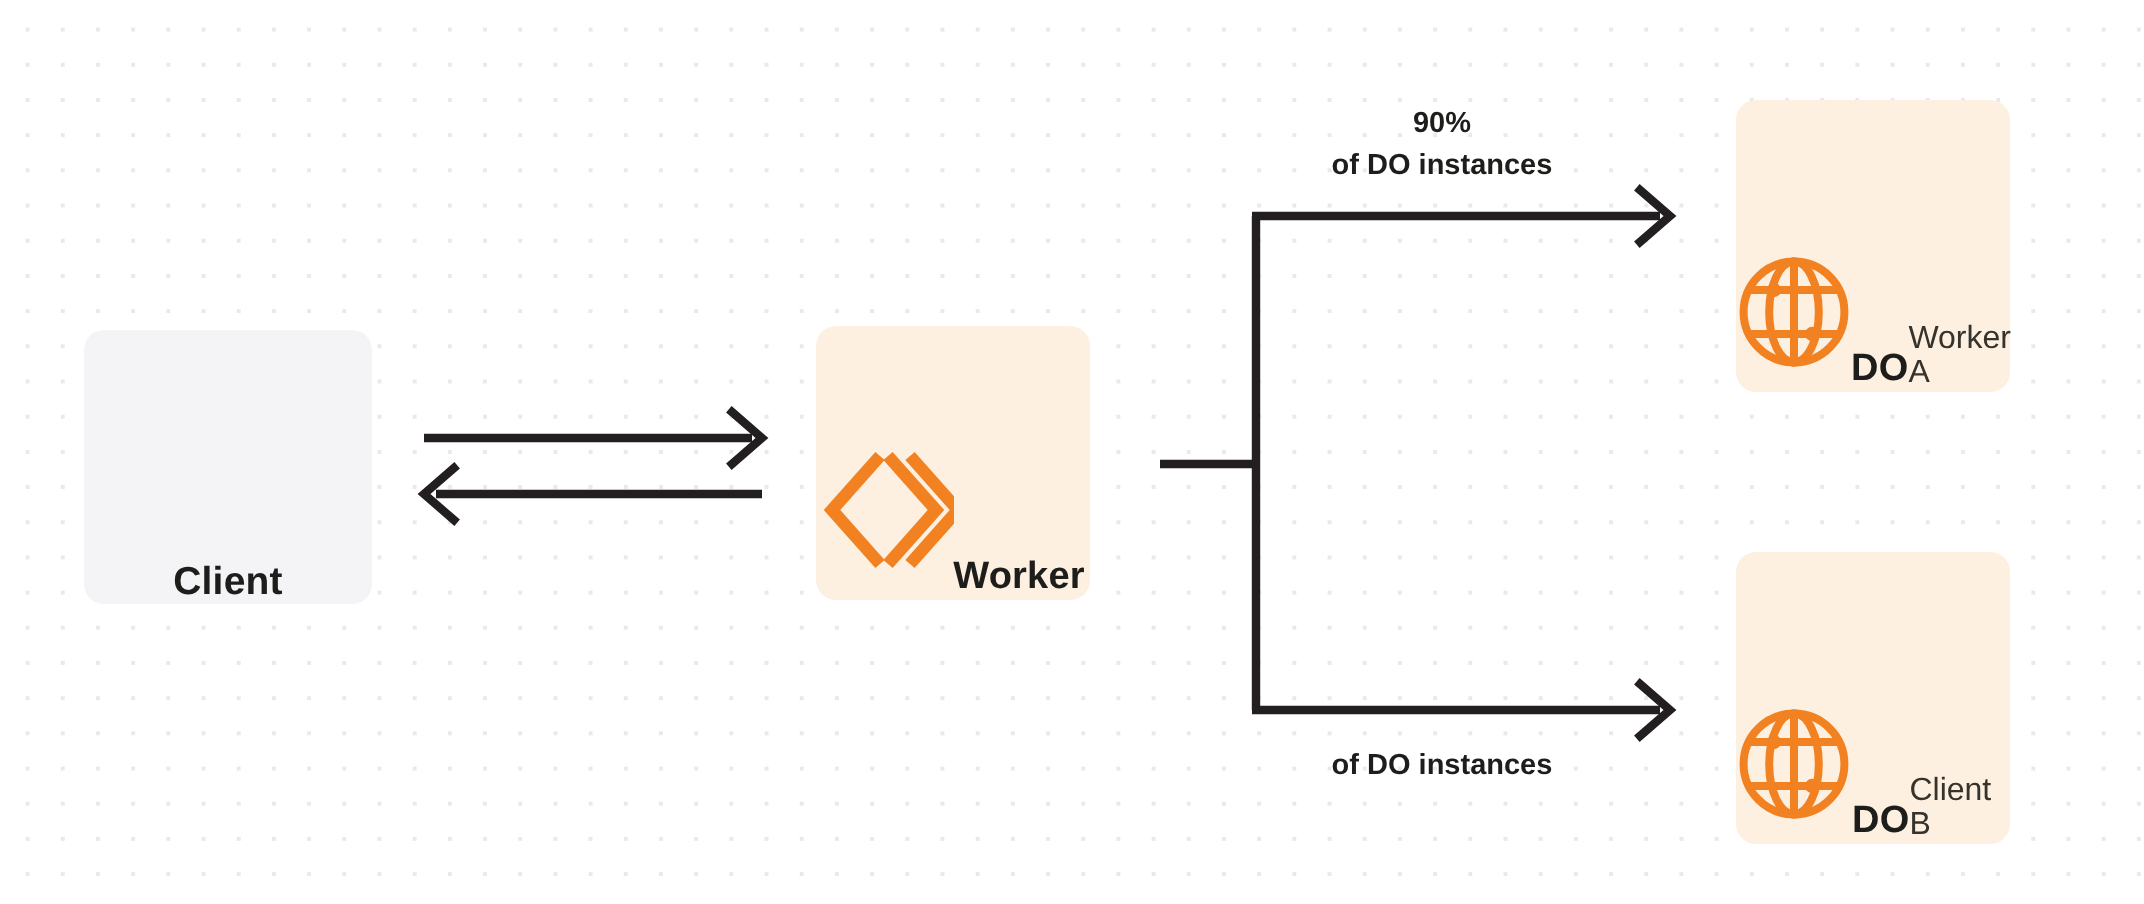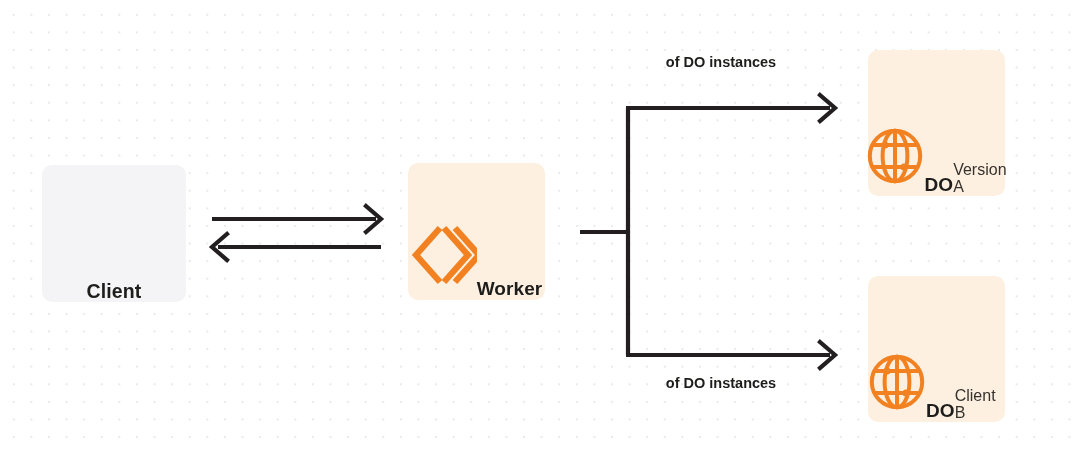--- a/index.html
+++ b/index.html
@@ -142,20 +142,21 @@
       <polyline points="820,95 835,108 820,121" fill="none" stroke="#231f20" stroke-width="4.2" stroke-linecap="square" stroke-linejoin="miter"></polyline>
     </g>
 
     <g>
       <line x1="626" y1="355" x2="830" y2="355" stroke="#231f20" stroke-width="4.2" stroke-linecap="butt"></line>
       <polyline points="820,342 835,355 820,368" fill="none" stroke="#231f20" stroke-width="4.2" stroke-linecap="square" stroke-linejoin="miter"></polyline>
     </g>
   </svg>
 
   <div class="edge-label edge-label-top">
+    <div>90%</div>
     <div>of DO instances</div>
   </div>
 
   <div class="edge-label edge-label-bottom">
     <div>of DO instances</div>
   </div>
 
   <div class="node node-worker">
     <span class="icon-wrap icon-worker">
       <svg width="66" height="62" viewBox="0 0 66 62" xmlns="http://www.w3.org/2000/svg">
@@ -182,21 +183,21 @@
           <line x1="29" y1="3.8" x2="29" y2="54.2"></line>
           <ellipse cx="29" cy="29" rx="12.4" ry="25.2"></ellipse>
           <line x1="6.5" y1="18" x2="51.5" y2="18"></line>
           <line x1="6.5" y1="40" x2="51.5" y2="40"></line>
         </g>
         <circle cx="19" cy="18" r="3.6" fill="#f28221"></circle>
         <circle cx="38" cy="40" r="3.6" fill="#f28221"></circle>
       </svg>
     </span>
     <div class="node-title">DO</div>
-    <div class="node-subtitle">Version A</div>
+    <div class="node-subtitle">Worker A</div>
   </div>
 
   <div class="node node-do-b">
     <span class="icon-wrap icon-do">
       <svg width="58" height="58" viewBox="0 0 58 58" xmlns="http://www.w3.org/2000/svg">
         <g fill="none" stroke="#f28221" stroke-width="4" stroke-linecap="round">
           <circle cx="29" cy="29" r="25.2"></circle>
           <line x1="29" y1="3.8" x2="29" y2="54.2"></line>
           <ellipse cx="29" cy="29" rx="12.4" ry="25.2"></ellipse>
           <line x1="6.5" y1="18" x2="51.5" y2="18"></line>

